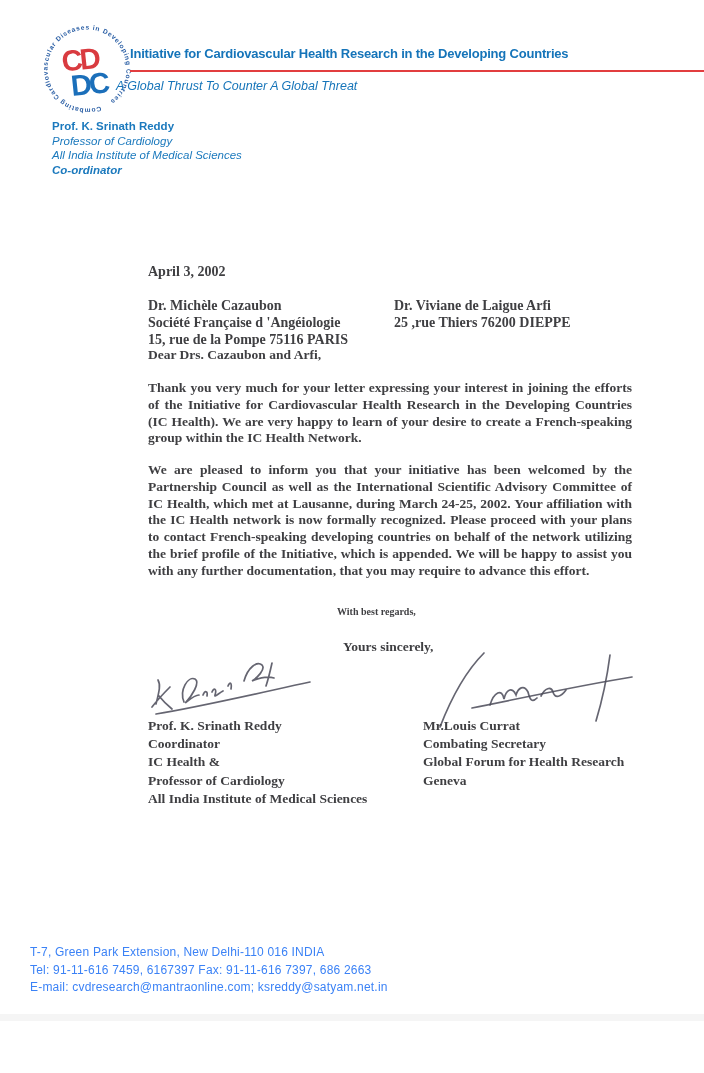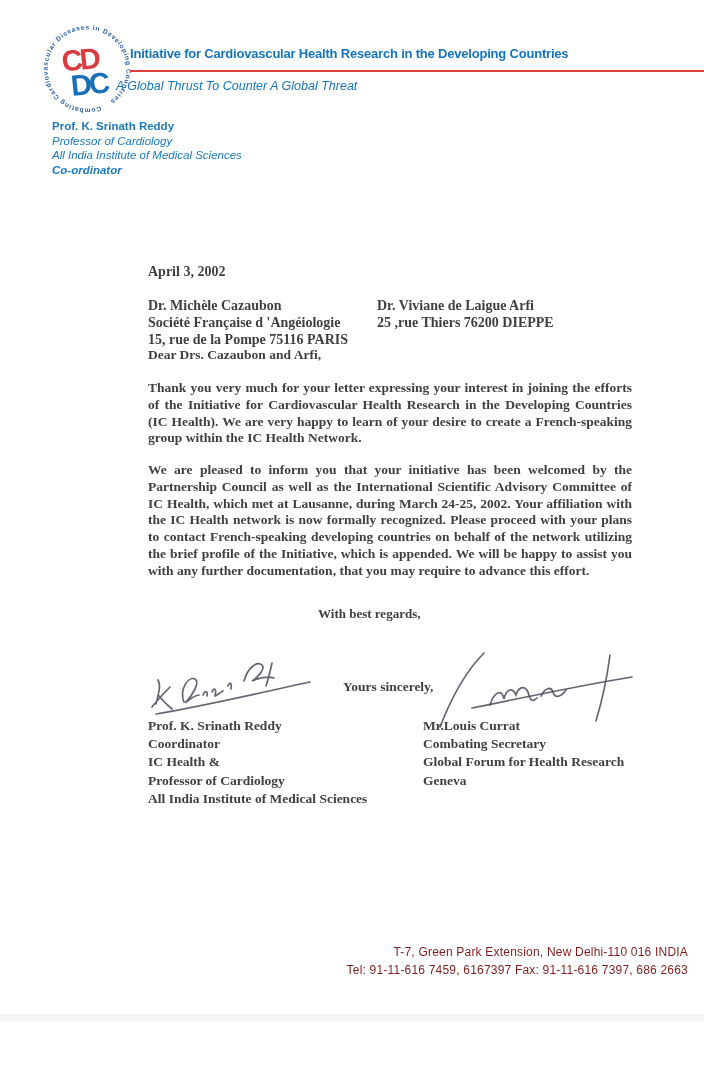--- a/index.html
+++ b/index.html
@@ -36,43 +36,43 @@
   .lh-left .bi{font-weight:bold;font-style:italic;}
   .lh-right{
     position:absolute;right:4px;top:119px;
     font-size:11.5px;color:#2f83c2;line-height:14.5px;text-align:right;
   }
   
   .ink{color:#3f3f42;font-family:"Liberation Serif",serif;font-weight:bold;}
   .date{position:absolute;left:148px;top:264px;font-size:14px;}
   .addr{position:absolute;top:277px;font-size:14px;line-height:17px;margin-top:20px;}
   .addr1{left:148px;}
-  .addr2{left:377px;font-family:Liberation Serif, serif;}
+  .addr2{left:394px;font-family:Liberation Serif, serif;}
   .salutation{position:absolute;left:148px;top:347px;font-size:13.5px;}
   .para{
     position:absolute;left:148px;width:484px;
     font-size:13.5px;line-height:16.8px;
     text-align:justify;
   }
   .para1{top:380px;}
   .para2{top:462px;}
-  .regards{position:absolute;left:318px;top:606px;font-size:13px;}
-  .closing{position:absolute;left:343px;top:639px;font-size:13.5px;margin-top:40px;}
+  .regards{position:absolute;left:337px;top:606px;font-size:10px;}
+  .closing{position:absolute;left:343px;top:639px;font-size:13.5px;}
   
   .sig{position:absolute;}
   .sig svg path{fill:none;stroke:#4a4a58;stroke-width:1.7;stroke-linecap:round;opacity:.85;}
   .sig-left{left:144px;top:650px;width:185px;height:75px;}
   .sig-right{left:410px;top:643px;width:235px;height:92px;}
   .signer{position:absolute;top:717px;font-size:13.5px;line-height:18.2px;}
   .signer-left{left:148px;}
   .signer-right{left:423px;}
   
   .footer{
-    position:absolute;left:14px;top:944px;width:674px;
-    text-align:right;color:#7f1d1d;font-size:12px;line-height:17.5px;
+    position:absolute;left:30px;top:944px;width:674px;
+    text-align:left;color:#3b82f6;font-size:12px;line-height:17.5px;
     letter-spacing:0.2px;
   }
   .scan-streak{
     position:absolute;left:0;top:1014px;width:704px;height:7px;
     background:#f5f5f5;
   }
 </style>
 </head>
 <body>
 
@@ -154,17 +154,18 @@
   <div class="ink signer signer-right">
     <div>Mr.Louis Currat</div>
     <div>Combating Secretary</div>
     <div>Global Forum for Health Research</div>
     <div>Geneva</div>
   </div>
 
   <div class="footer">
     <div>T-7, Green Park Extension, New Delhi-110 016  INDIA</div>
     <div>Tel: 91-11-616 7459, 6167397 Fax: 91-11-616 7397, 686 2663</div>
+    <div>E-mail: cvdresearch@mantraonline.com; ksreddy@satyam.net.in</div>
   </div>
 
   <div class="scan-streak"></div>
 
 </div>
 
 </body></html>

